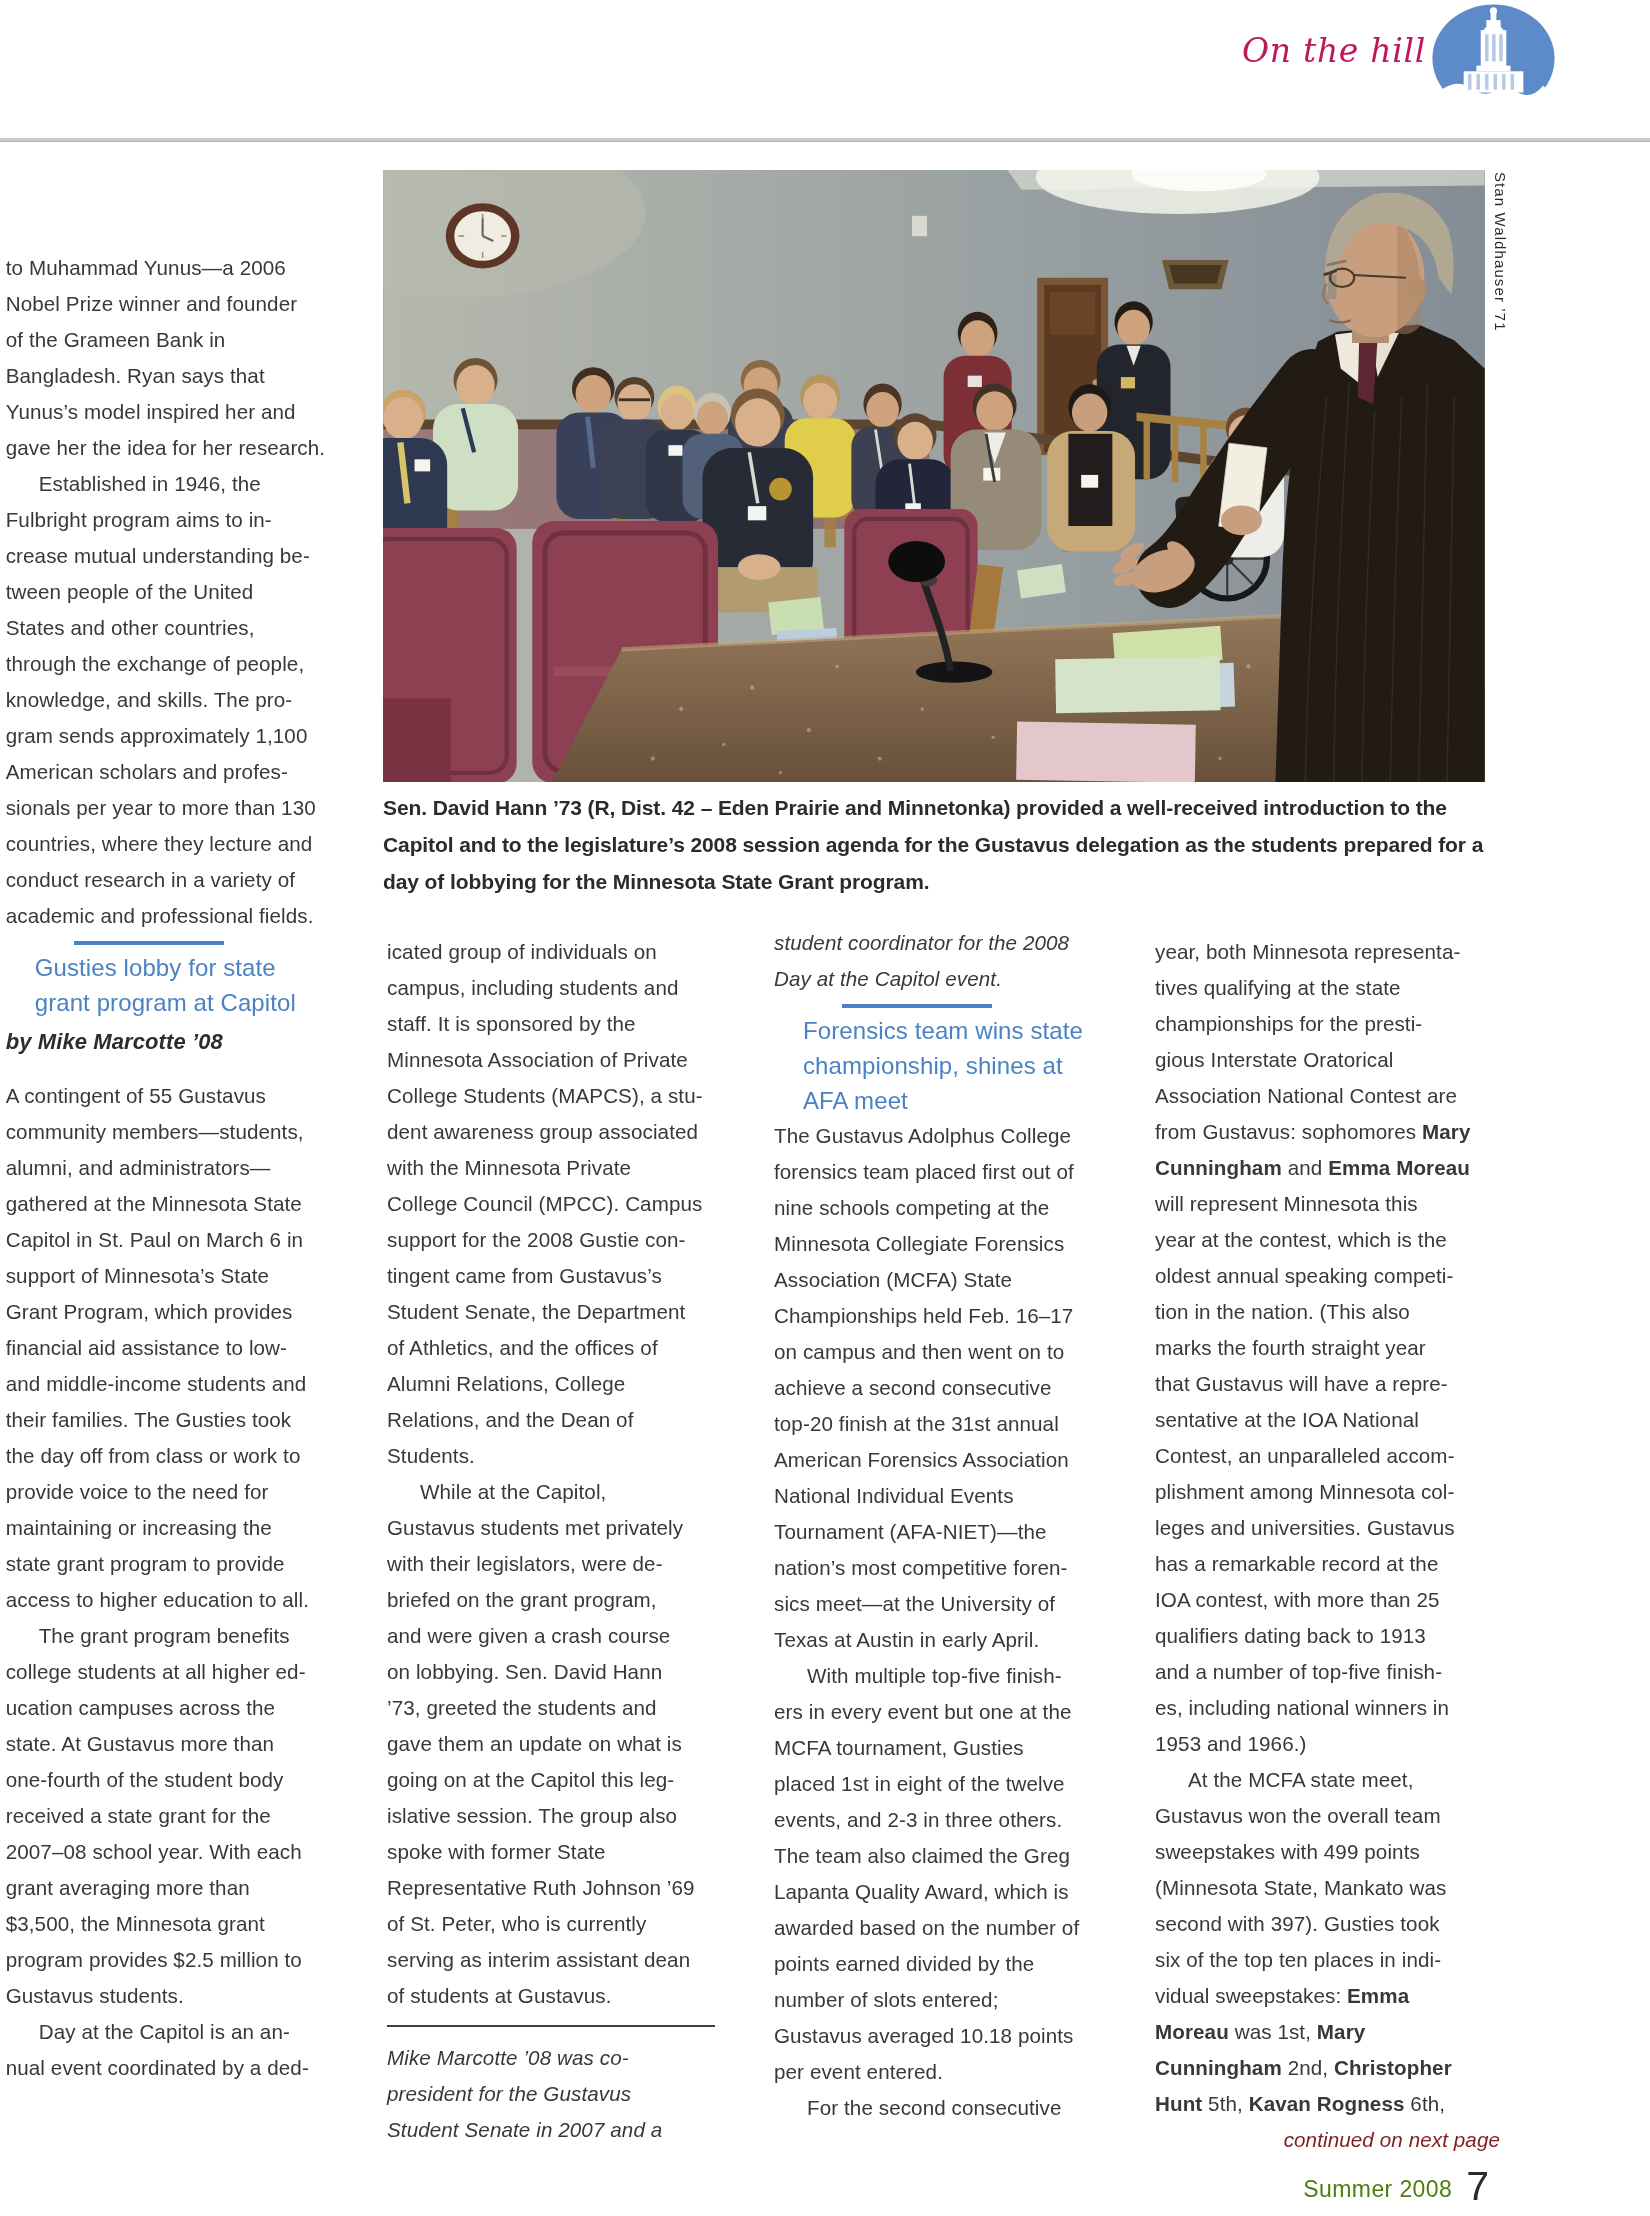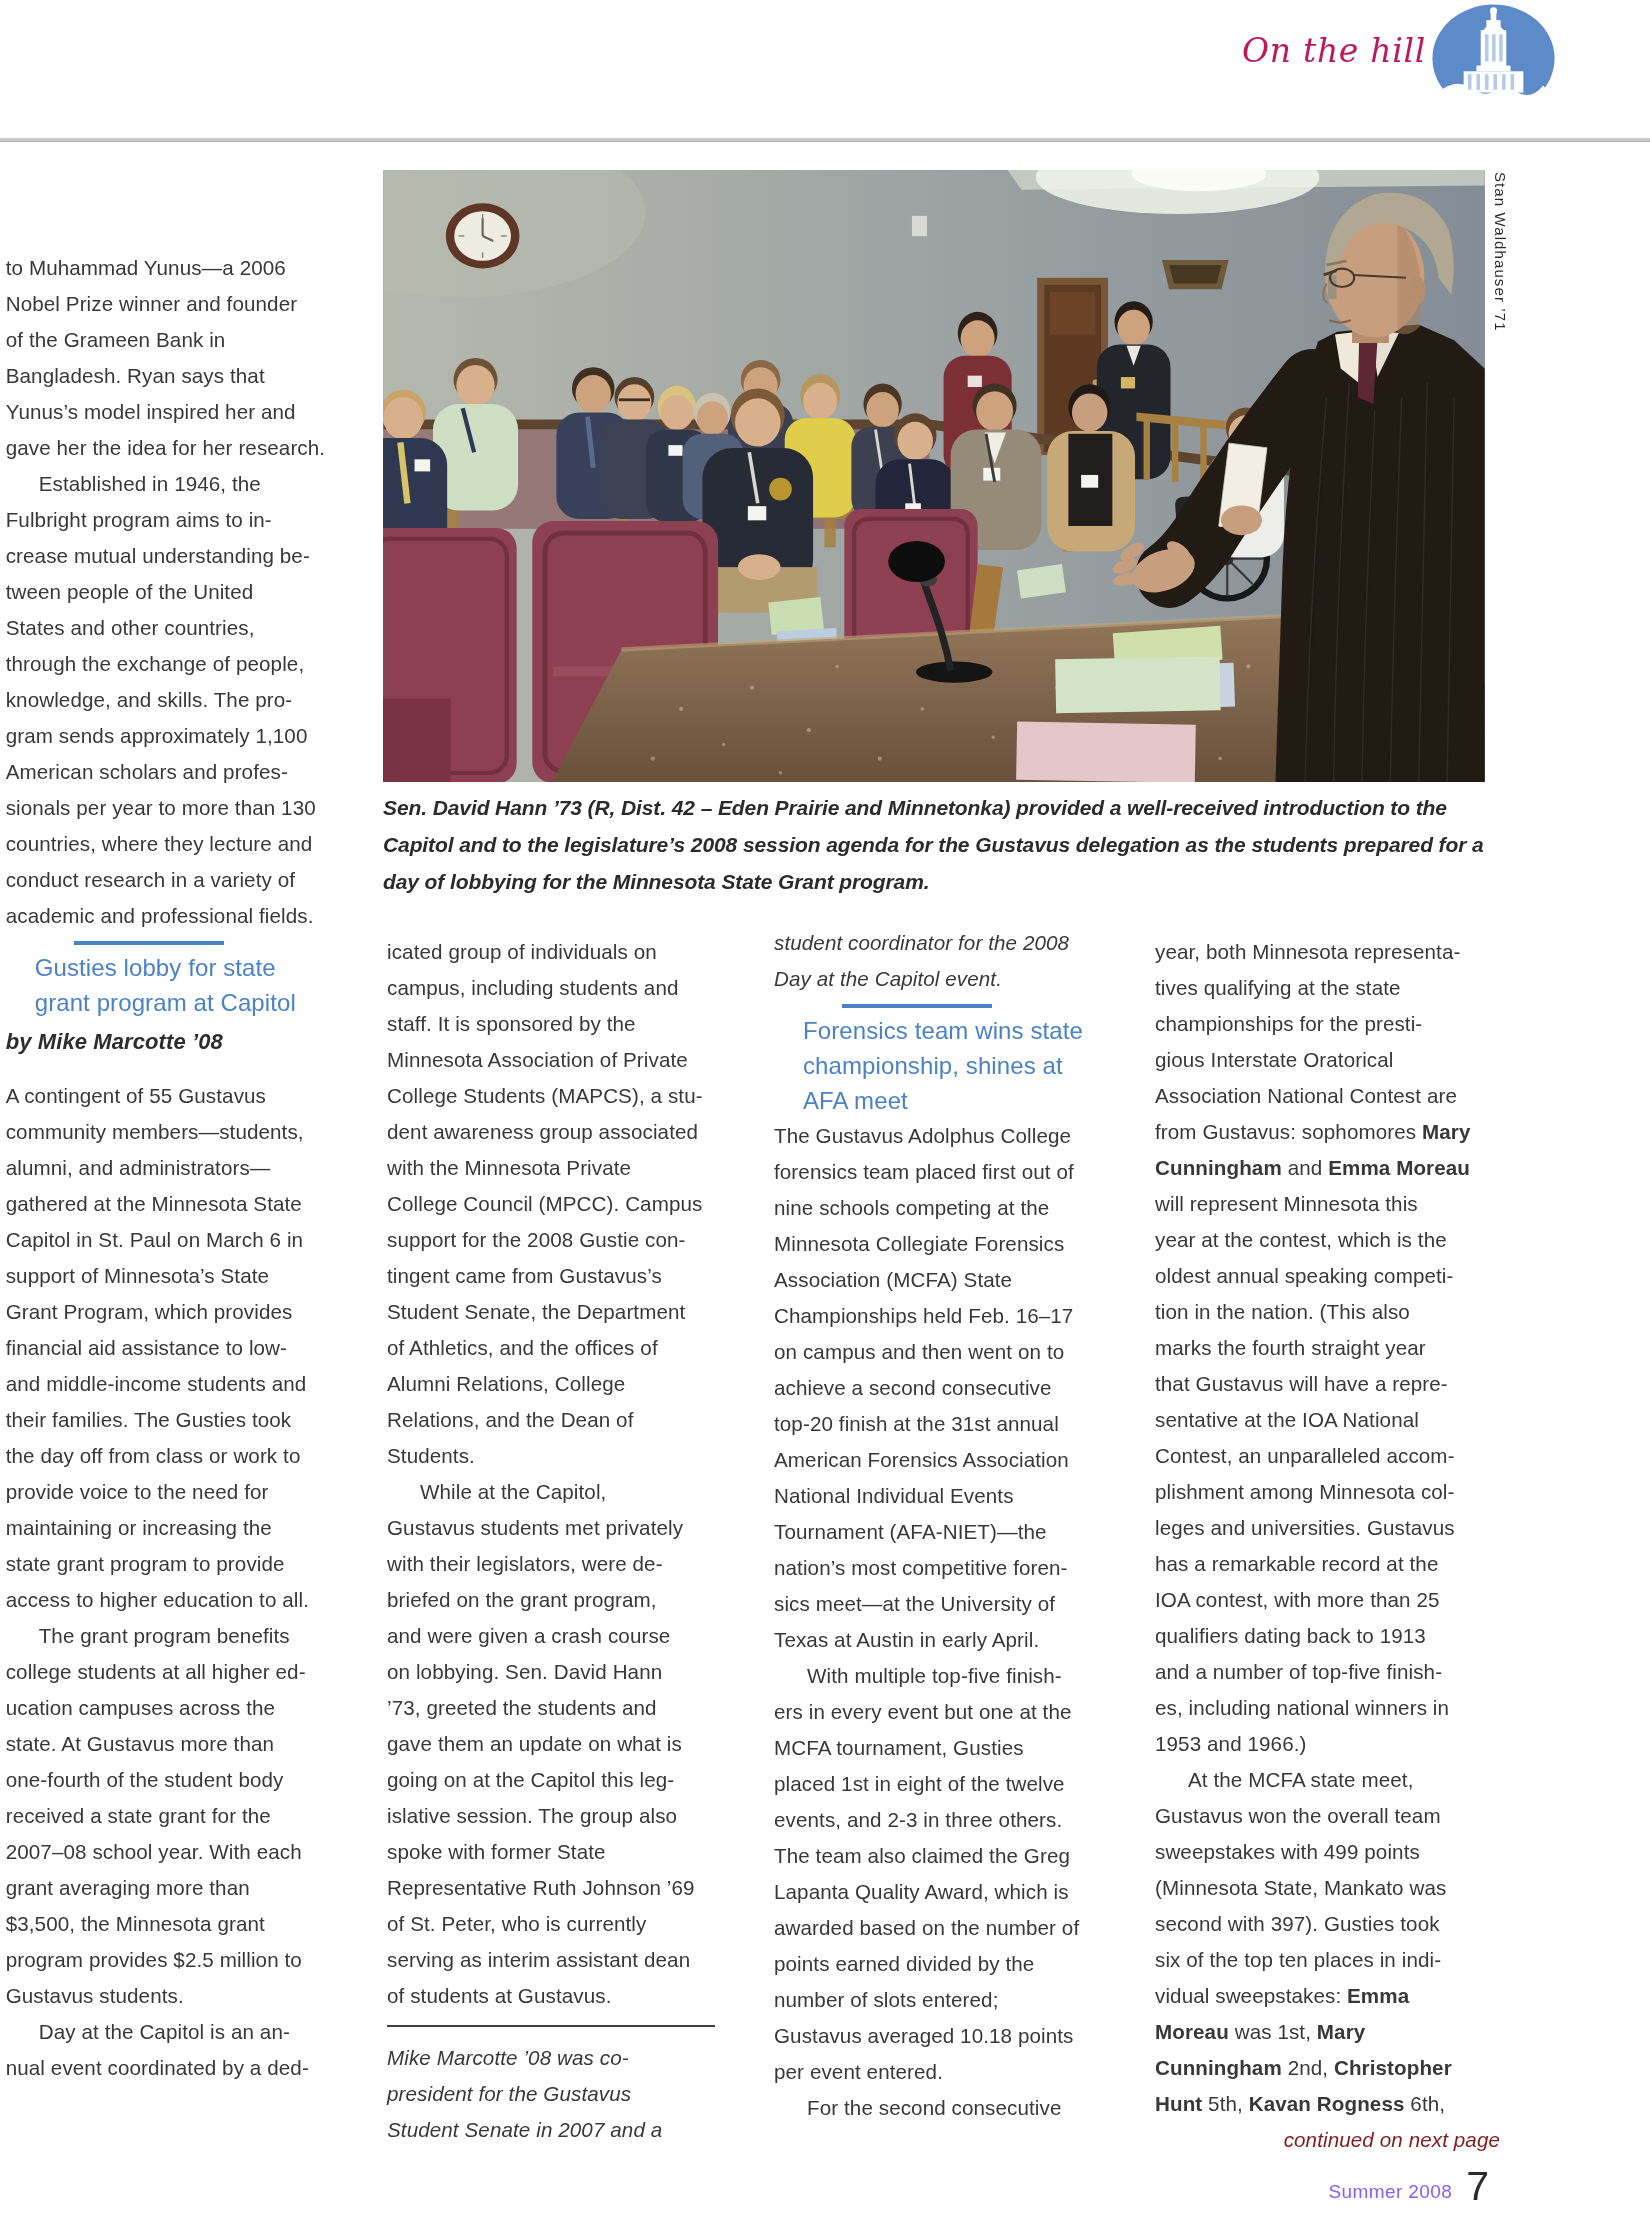--- a/index.html
+++ b/index.html
@@ -14,21 +14,21 @@
                   color:#be185d;letter-spacing:0.7px;}
   .logo{position:absolute;left:1431px;top:2.8px;width:125px;height:111px;}
 
   .photo{position:absolute;left:383px;top:170px;width:1102px;height:612px;background:#9aa19c;}
   .photo svg{display:block;}
 
   .credit{position:absolute;left:1492px;top:172px;height:440px;
           writing-mode:vertical-rl;font-size:15px;color:#2a2a2a;letter-spacing:1.1px;}
 
   .caption{position:absolute;left:383px;top:789px;width:1113px;
-           font-weight:bold;font-style:italic;font-size:21px;line-height:37px;
+           font-weight:bold;font-size:21px;line-height:37px;
            color:#2b2b2b;letter-spacing:-0.1px;white-space:pre-line;}
 
   .column{position:absolute;width:345px;font-size:20.6px;line-height:36px;
           color:#383838;letter-spacing:0.1px;}
   #col1{left:5.7px;top:250px;}
   #col2{left:387px;top:934px;}
   #col3{left:774px;top:925px;}
   #col4{left:1155px;top:934px;}
 
   .blk{margin:0;}
@@ -38,21 +38,21 @@
   .h .line{height:35px;}
   .byline{font-weight:bold;font-style:italic;font-size:22px;color:#2d2d2d;
           margin:5.7px 0 21px;line-height:31px;}
   .byline .line{height:31px;}
   .pi{font-style:italic;}
   .cont{font-style:italic;text-align:right;color:#7f1d1d;}
   .rule_blue{width:150px;height:3.5px;background:#4a82c4;margin:7px 0 5.7px 68px;}
   .rule_dark{width:328px;height:2.1px;background:#3f3f3f;margin:11.4px 0 12.8px 0;}
 
   .footer{position:absolute;right:161px;top:2166px;display:flex;align-items:flex-end;gap:14px;}
-  .issue{font-size:19px;color:#8b5cf6;letter-spacing:0.4px;padding-bottom:4.3px;}
+  .issue{font-size:23px;color:#4d7c0f;letter-spacing:0.4px;padding-bottom:4.3px;}
   .pagenum{font-size:41px;color:#2b2b2b;line-height:41px;}
 </style>
 </head>
 <body>
 
 <div class="page">
 
   <div class="top-rule"></div>
 
   <div class="section-header">On the hill</div>

